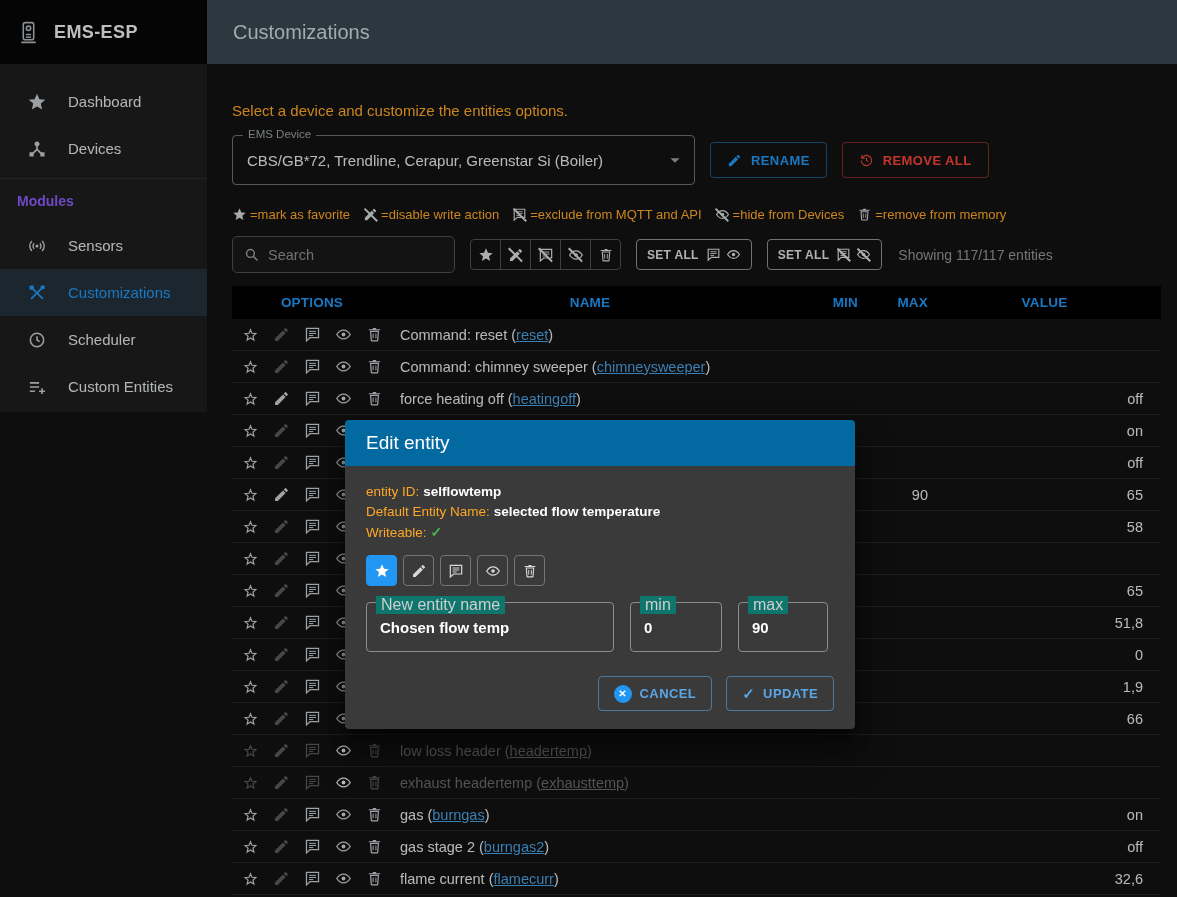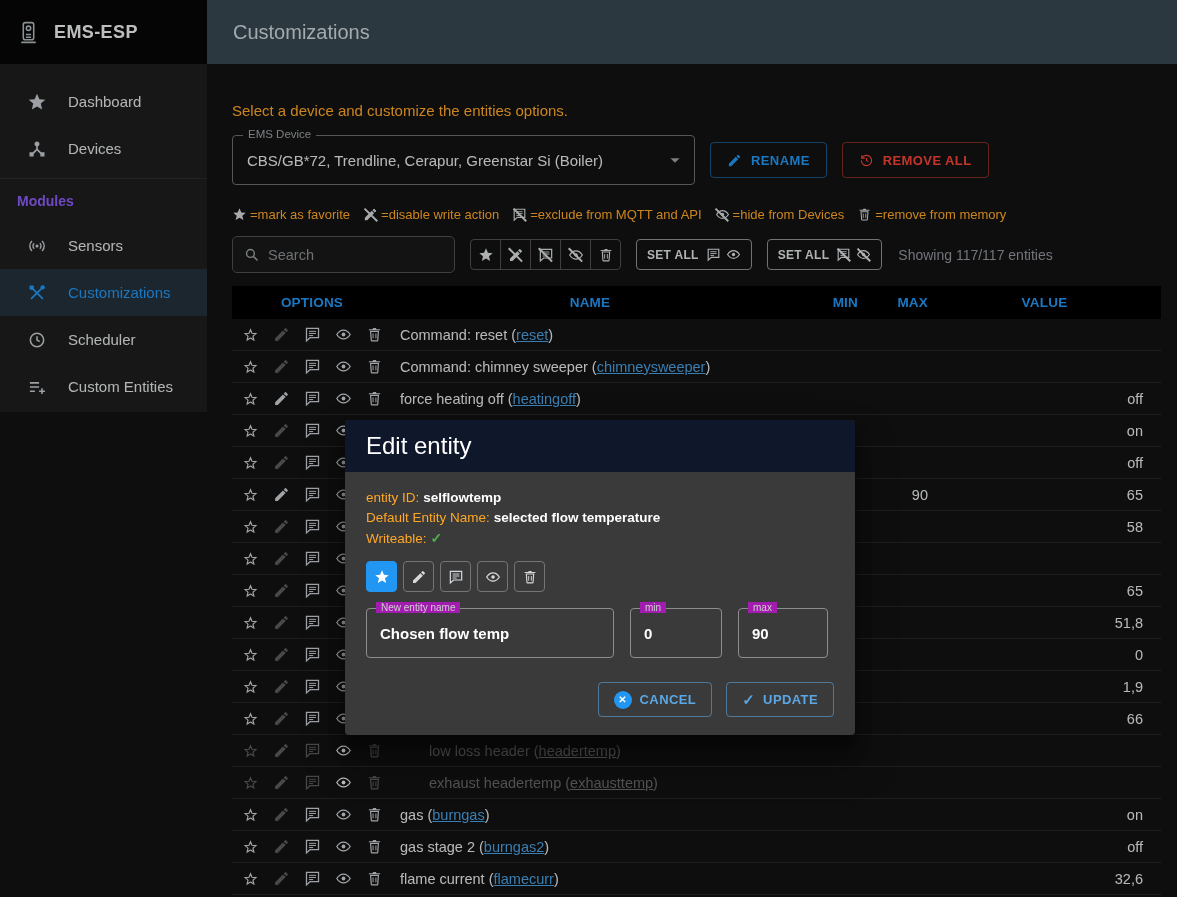--- a/index.html
+++ b/index.html
@@ -62,46 +62,46 @@
   .table { margin-top:13px; }
   .thead, .trow { display:grid; grid-template-columns:160px 1fr 70px 70px 233px; align-items:center; }
   .thead { background:#000000; height:33px; color:#2196f3; font-weight:bold; font-size:13.5px; letter-spacing:.2px; }
   .th-options, .th-name, .th-value { text-align:center; }
   .th-min, .th-max { text-align:right; }
   .trow { height:32px; border-bottom:1px solid #262626; font-size:14.5px; color:#e4e7e9; }
   .opts { display:flex; align-items:center; gap:14px; padding-left:10px; }
   .ric { display:inline-flex; color:#c9ced2; cursor:pointer; }
   .ric svg { width:17px; height:17px; }
   .ric.dim { color:#5b5b5b; }
-  .trow.dimmed { color:#6a6a6a;gap:29px; }
+  .trow.dimmed { color:#6a6a6a; }
   .trow.dimmed .ric { color:#5b5b5b; }
   .trow.dimmed .ric.bright { color:#e8ebed; }
   .name { padding-left:8px; white-space:nowrap; overflow:hidden; }
   .lnk { color:#4a9fdf; text-decoration:underline; cursor:pointer; }
   .trow.dimmed .lnk { color:#6a6a6a; }
   .min, .max { text-align:right; }
   .val { text-align:right; padding-right:18px; }
 
   
   .backdrop { position:absolute; inset:0; background:rgba(0,0,0,.2); z-index:5; }
   .dialog { position:absolute; left:345px; top:420px; width:510px; z-index:6; background:#3a3a3a; border-radius:4px;
             box-shadow:0 24px 38px 3px rgba(0,0,0,.35), 0 11px 15px rgba(0,0,0,.4); }
-  .dialog-title { background:#0f172a; border-radius:4px 4px 0 0; padding:12px 21px; font-size:24px; font-weight:500; color:#fff; }
+  .dialog-title { background:#0369a1; border-radius:4px 4px 0 0; padding:12px 21px; font-size:19px; font-weight:500; color:#fff; }
   .dialog-body { padding:16px 21px 18px; }
   .info-line { font-size:13.5px; line-height:20px; color:#ffa726; }
   .info-line b { color:#fff; font-weight:bold; margin-left:4px; }
   .writeable-check { color:#4caf50; font-weight:bold; margin-left:4px; font-size:14px; }
   .dlg-toggles { display:flex; gap:6px; margin-top:12px; }
   .tgl { width:31px; height:31px; border:1px solid #757575; border-radius:4px; background:transparent; color:#d6d9db; display:flex; align-items:center; justify-content:center; cursor:pointer; }
   .tgl svg { width:16px; height:16px; }
   .tgl.selected { background:#2196f3; border-color:#2196f3; color:#fff; }
   .fields { display:flex; gap:16px; margin-top:16px; }
   .field { position:relative; border:1px solid #8d8d8d; border-radius:4px; height:50px; display:flex; align-items:center; padding:0 13px; }
   .f-name { width:248px; }  .f-min { width:92px; }  .f-max { width:90px; }
-  .field-label { position:absolute; top:-7px; left:9px; font-size:10px; color:#cfcfcf; background:#a21caf; padding:0 5px; }
+  .field-label { position:absolute; top:-7px; left:9px; font-size:16px; color:#cfcfcf; background:#0f766e; padding:0 5px; }
   .field input { width:100%; background:transparent; border:none; outline:none; color:#fff; font-size:15px; font-weight:600; font-family:inherit; }
   .dlg-actions { display:flex; justify-content:flex-end; gap:14px; margin-top:24px; }
   .btn-dlg { display:flex; align-items:center; gap:8px; height:35px; padding:0 15px; border:1px solid rgba(100,181,246,.5); border-radius:4px; background:transparent; color:#5ba7e5; font-size:13px; font-weight:bold; letter-spacing:.4px; cursor:pointer; font-family:inherit; }
   .cancel-dot { width:18px; height:18px; border-radius:50%; background:#2196f3; color:#fff; font-size:10px; font-weight:bold; display:flex; align-items:center; justify-content:center; }
   .upd-check { font-size:15px; font-weight:bold; }
 
   
   .iw { position:relative; display:inline-flex; width:1em; height:1em; }
   .iw svg { width:100%; height:100%; }
   .iw.slashed::after { content:""; position:absolute; left:-10%; top:48%; width:120%; height:1.7px; background:currentColor; transform:rotate(45deg); }

